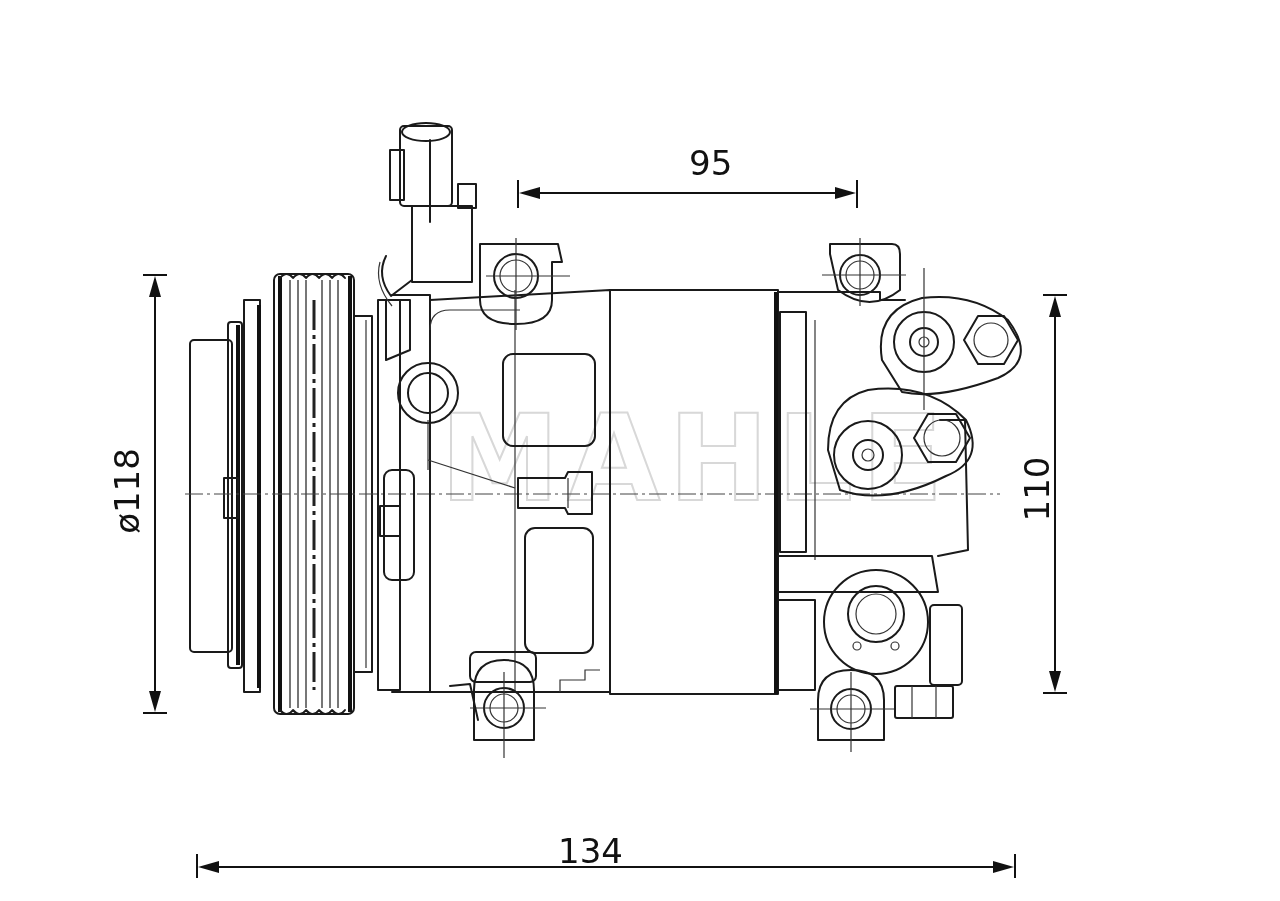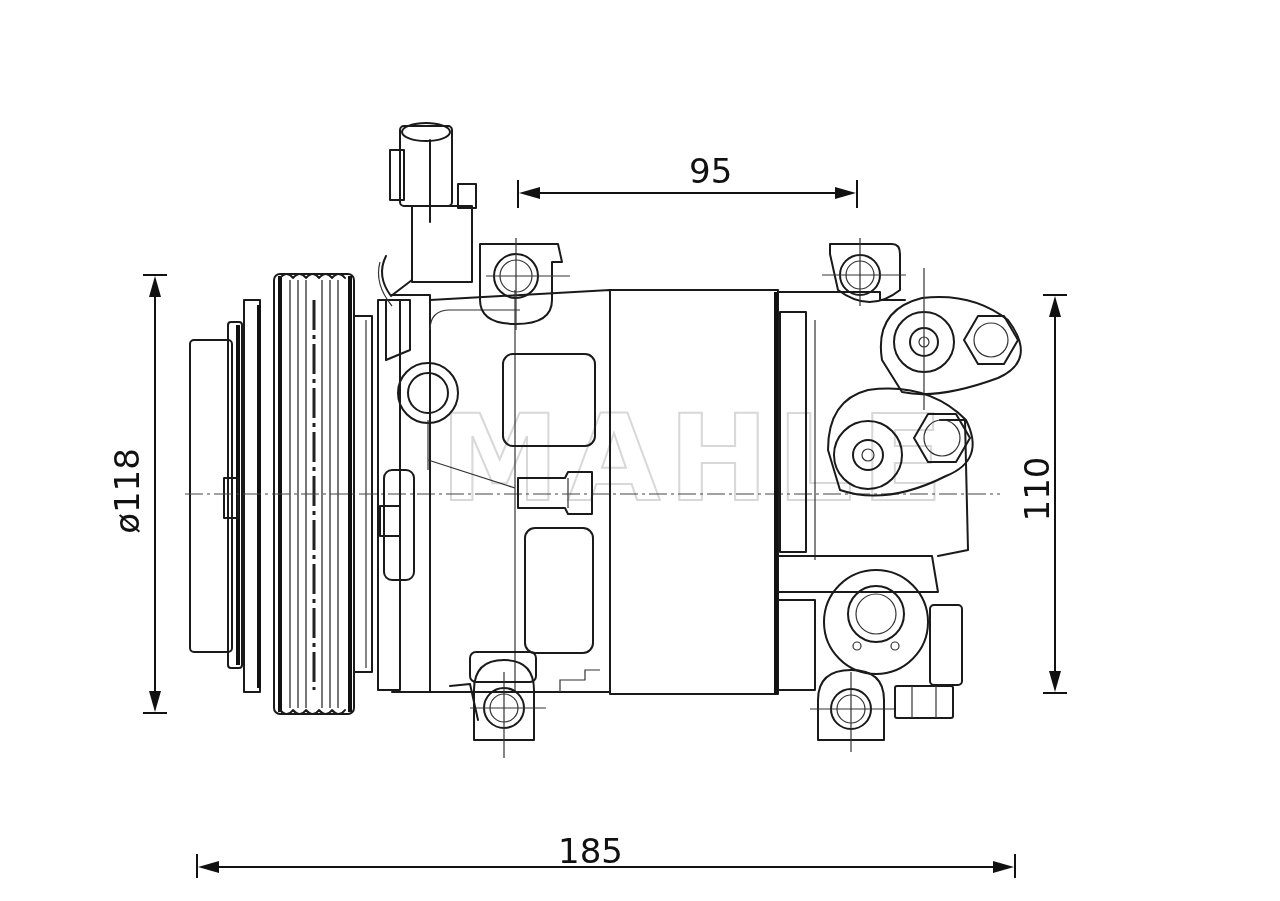--- a/index.html
+++ b/index.html
@@ -187,19 +187,19 @@
 
   <g>
     <line class="dim" x1="197" y1="854" x2="197" y2="878"></line>
     <line class="dim" x1="1015" y1="854" x2="1015" y2="878"></line>
     <line class="dim" x1="208" y1="867" x2="1004" y2="867"></line>
     <polygon class="arrow" points="198,867 219,861 219,873"></polygon>
     <polygon class="arrow" points="1014,867 993,861 993,873"></polygon>
   </g>
 </svg>
 
-<div class="dim-label" style="left:689px; top:154px;">95</div>
+<div class="dim-label" style="left:689px; top:146px;">95</div>
 
 <div class="dim-label" style="left:84px; top:474px; transform: rotate(-90deg); transform-origin: center;">ø118</div>
 
 <div class="dim-label" style="left:1005px; top:472px; transform: rotate(-90deg); transform-origin: center;">110</div>
 
-<div class="dim-label" style="left:558px; top:834px;">185</div>
+<div class="dim-label" style="left:558px; top:834px;">134</div>
 
 </body></html>

